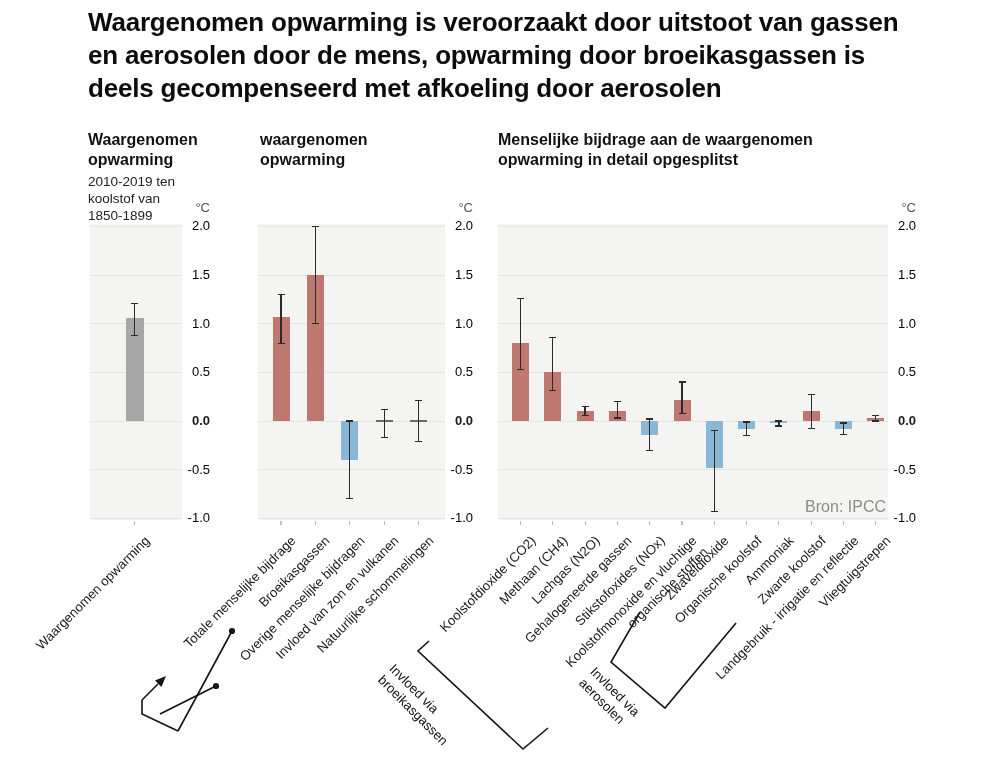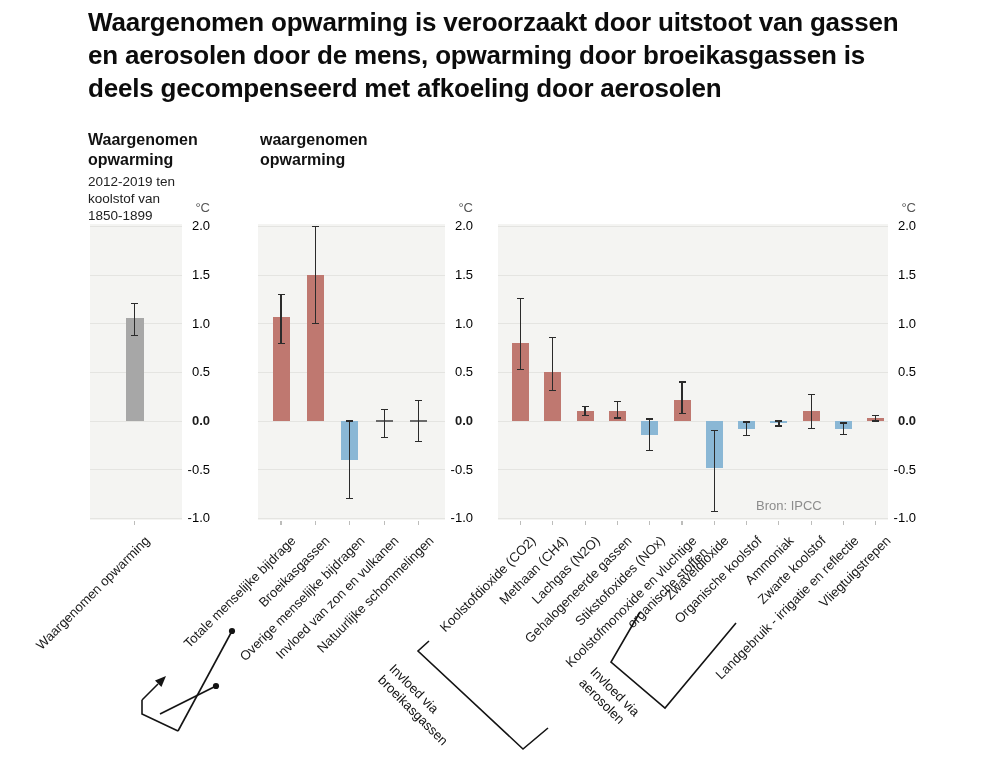--- a/index.html
+++ b/index.html
@@ -19,49 +19,53 @@
   .wh{position:absolute;width:1.4px;background:#2b2b2b;}
   .cap{position:absolute;width:7px;height:1.3px;background:#2b2b2b;}
   .stub{position:absolute;width:1.2px;height:4px;background:#bdbdbb;}
   .xlab{position:absolute;width:240px;text-align:right;transform:rotate(-45deg);
         transform-origin:100% 0;font-size:13.2px;line-height:15.5px;color:#191919;white-space:pre-line;}
   .bracket-label{position:absolute;width:140px;transform:rotate(45deg);transform-origin:0 0;
         font-size:13.2px;line-height:16px;color:#111;}
   .annot{position:absolute;left:0;top:0;pointer-events:none;}
   .annot path{stroke:#141414;stroke-width:1.6;fill:none;}
   .annot circle,.annot polygon{fill:#141414;stroke:none;}
-  .source{position:absolute;left:756px;top:498px;width:130px;
-          font-size:13px;color:#8c8c8c;}
+  .source{position:absolute;left:756px;top:498px;width:130px;text-align:right;
+          font-size:16px;color:#8c8c8c;}
 </style>
 </head>
 <body>
 
 <div class="stage">
 
   <div class="title">
     <div>Waargenomen opwarming is veroorzaakt door uitstoot van gassen</div>
     <div>en aerosolen door de mens, opwarming door broeikasgassen is</div>
     <div>deels gecompenseerd met afkoeling door aerosolen</div>
   </div>
 
   <div class="phead" style="left:88px;width:150px;">
     <div>Waargenomen</div>
     <div>opwarming</div>
     <div class="psub">
-      <div>2012-2019 ten</div>
+      <div>2010-2019 ten</div>
       <div>koolstof van</div>
       <div>1850-1899</div>
     </div>
   </div>
 
   <div class="phead" style="left:260px;width:190px;">
     <div>waargenomen</div>
     <div>opwarming</div>
   </div>
 
+  <div class="phead" style="left:498px;width:400px;">
+    <div>Menselijke bijdrage aan de waargenomen</div>
+    <div>opwarming in detail opgesplitst</div>
+  </div>
 
   <div id="charts">
       <div class="panel" style="left: 90px; top: 224.4px; width: 92px; height: 295.9px; background: rgb(244, 244, 242);"></div>
       <div class="grid" style="left: 90px; top: 225.9px; width: 92px; background: rgb(228, 228, 225);"></div>
       <div class="ytick" style="left: 170px; top: 218.4px;">2.0</div>
       <div class="grid" style="left: 90px; top: 274.55px; width: 92px; background: rgb(228, 228, 225);"></div>
       <div class="ytick" style="left: 170px; top: 267.05px;">1.5</div>
       <div class="grid" style="left: 90px; top: 323.2px; width: 92px; background: rgb(228, 228, 225);"></div>
       <div class="ytick" style="left: 170px; top: 315.7px;">1.0</div>
       <div class="grid" style="left: 90px; top: 371.85px; width: 92px; background: rgb(228, 228, 225);"></div>

